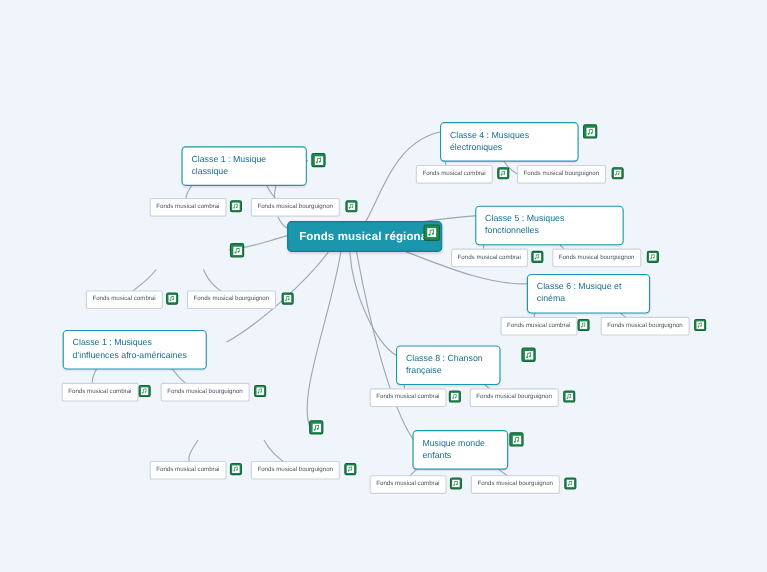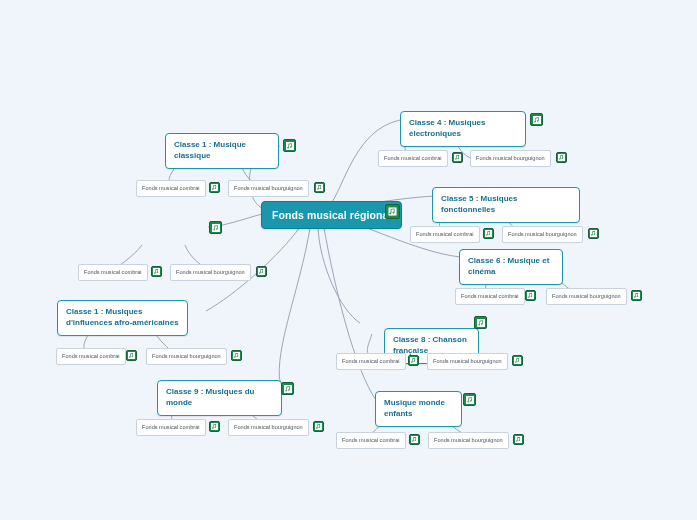--- a/index.html
+++ b/index.html
@@ -46,21 +46,21 @@
     letter-spacing: .1px;
     box-shadow: 0 1px 2px rgba(0,0,0,.12);
   }
 
   .class-node {
     background: #ffffff;
     border: 1px solid #1a97ad;
     border-radius: 4px;
     color: #1a6f8f;
     font-size: 8px;
-    font-weight: bold;
+    font-weight: normal;
     padding: 6px 8px;
     line-height: 1.35;
     box-shadow: 0 1px 1px rgba(0,0,0,.07);
   }
 
   .leaf-node {
     background: #ffffff;
     border: 1px solid #c9d3dd;
     border-radius: 2px;
     color: #4a5560;
@@ -218,21 +218,21 @@
   </div>
   <div class="attach attach-sm" style="left:314px; top:182px;">
     <svg viewBox="0 0 10 10" width="7" height="7">
         <rect x="0" y="0" width="10" height="10" fill="#fff"></rect>
         <path d="M3 2.3 L7.2 1.6 L7.2 6.0 L6.4 6.0 L6.4 2.6 L3.8 3.1 L3.8 7.0 L3 7.0 Z" fill="#1d8a4c"></path>
         <circle cx="2.6" cy="7.1" r="1" fill="#1d8a4c"></circle>
         <circle cx="6" cy="6.2" r="1" fill="#1d8a4c"></circle>
       </svg>
   </div>
 
-  <div class="node class-node" style="left:432px; top:187px; width:148px;">
+  <div class="node class-node" style="left:432px; top:187px; width:135px;">
     <span>Classe 5 : Musiques fonctionnelles</span>
   </div>
 
   <div class="node leaf-node" style="left:410px; top:226px;">
     <span>Fonds musical combrai</span>
   </div>
   <div class="attach attach-sm" style="left:483px; top:228px;">
     <svg viewBox="0 0 10 10" width="7" height="7">
         <rect x="0" y="0" width="10" height="10" fill="#fff"></rect>
         <path d="M3 2.3 L7.2 1.6 L7.2 6.0 L6.4 6.0 L6.4 2.6 L3.8 3.1 L3.8 7.0 L3 7.0 Z" fill="#1d8a4c"></path>
@@ -279,21 +279,21 @@
   </div>
   <div class="attach attach-sm" style="left:256px; top:266px;">
     <svg viewBox="0 0 10 10" width="7" height="7">
         <rect x="0" y="0" width="10" height="10" fill="#fff"></rect>
         <path d="M3 2.3 L7.2 1.6 L7.2 6.0 L6.4 6.0 L6.4 2.6 L3.8 3.1 L3.8 7.0 L3 7.0 Z" fill="#1d8a4c"></path>
         <circle cx="2.6" cy="7.1" r="1" fill="#1d8a4c"></circle>
         <circle cx="6" cy="6.2" r="1" fill="#1d8a4c"></circle>
       </svg>
   </div>
 
-  <div class="node class-node" style="left:459px; top:249px; width:104px;">
+  <div class="node class-node" style="left:479px; top:249px; width:112px;">
     <span>Classe 6 : Musique et cinéma</span>
   </div>
 
   <div class="node leaf-node" style="left:455px; top:288px;">
     <span>Fonds musical combrai</span>
   </div>
   <div class="attach attach-sm" style="left:525px; top:290px;">
     <svg viewBox="0 0 10 10" width="7" height="7">
         <rect x="0" y="0" width="10" height="10" fill="#fff"></rect>
         <path d="M3 2.3 L7.2 1.6 L7.2 6.0 L6.4 6.0 L6.4 2.6 L3.8 3.1 L3.8 7.0 L3 7.0 Z" fill="#1d8a4c"></path>
@@ -335,21 +335,21 @@
   </div>
   <div class="attach attach-sm" style="left:231px; top:350px;">
     <svg viewBox="0 0 10 10" width="7" height="7">
         <rect x="0" y="0" width="10" height="10" fill="#fff"></rect>
         <path d="M3 2.3 L7.2 1.6 L7.2 6.0 L6.4 6.0 L6.4 2.6 L3.8 3.1 L3.8 7.0 L3 7.0 Z" fill="#1d8a4c"></path>
         <circle cx="2.6" cy="7.1" r="1" fill="#1d8a4c"></circle>
         <circle cx="6" cy="6.2" r="1" fill="#1d8a4c"></circle>
       </svg>
   </div>
 
-  <div class="node class-node" style="left:360px; top:328px; width:95px;margin-left:24px;">
+  <div class="node class-node" style="left:360px; top:314px; width:95px;">
     <span>Classe 8 : Chanson française</span>
   </div>
   <div class="attach attach-md" style="left:474px; top:316px;">
     <svg viewBox="0 0 10 10" width="8" height="8">
         <rect x="0" y="0" width="10" height="10" fill="#fff"></rect>
         <path d="M3 2.3 L7.2 1.6 L7.2 6.0 L6.4 6.0 L6.4 2.6 L3.8 3.1 L3.8 7.0 L3 7.0 Z" fill="#1d8a4c"></path>
         <circle cx="2.6" cy="7.1" r="1" fill="#1d8a4c"></circle>
         <circle cx="6" cy="6.2" r="1" fill="#1d8a4c"></circle>
       </svg>
   </div>
@@ -371,23 +371,20 @@
   </div>
   <div class="attach attach-sm" style="left:512px; top:355px;">
     <svg viewBox="0 0 10 10" width="7" height="7">
         <rect x="0" y="0" width="10" height="10" fill="#fff"></rect>
         <path d="M3 2.3 L7.2 1.6 L7.2 6.0 L6.4 6.0 L6.4 2.6 L3.8 3.1 L3.8 7.0 L3 7.0 Z" fill="#1d8a4c"></path>
         <circle cx="2.6" cy="7.1" r="1" fill="#1d8a4c"></circle>
         <circle cx="6" cy="6.2" r="1" fill="#1d8a4c"></circle>
       </svg>
   </div>
 
-  <div class="node class-node" style="left:157px; top:380px; width:125px;">
-    <span>Classe 9 : Musiques du monde</span>
-  </div>
   <div class="attach attach-md" style="left:281px; top:382px;">
     <svg viewBox="0 0 10 10" width="8" height="8">
         <rect x="0" y="0" width="10" height="10" fill="#fff"></rect>
         <path d="M3 2.3 L7.2 1.6 L7.2 6.0 L6.4 6.0 L6.4 2.6 L3.8 3.1 L3.8 7.0 L3 7.0 Z" fill="#1d8a4c"></path>
         <circle cx="2.6" cy="7.1" r="1" fill="#1d8a4c"></circle>
         <circle cx="6" cy="6.2" r="1" fill="#1d8a4c"></circle>
       </svg>
   </div>
 
   <div class="node leaf-node" style="left:136px; top:419px;">

